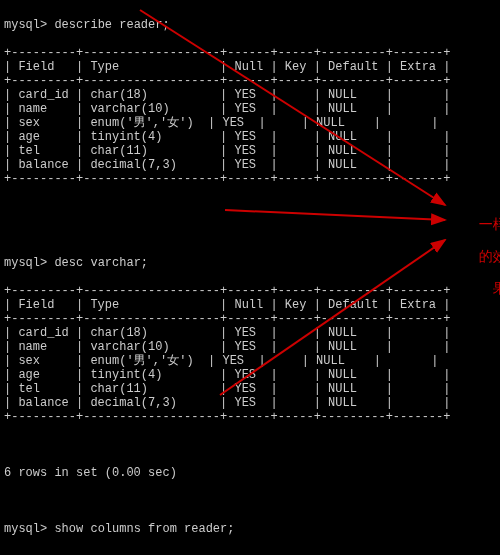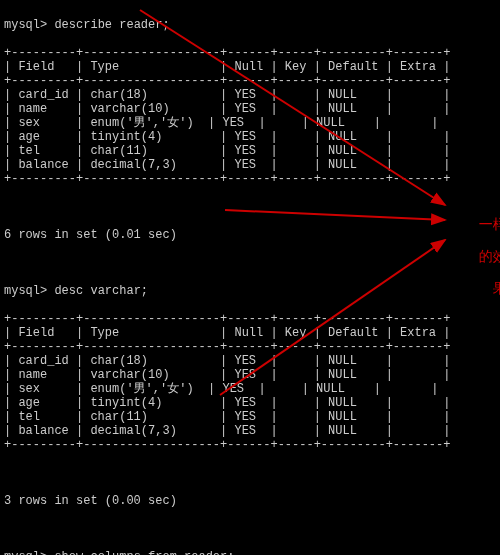--- a/index.html
+++ b/index.html
@@ -8,26 +8,25 @@
   .annot{position:absolute;color:#c00;font-family:"SimSun","Microsoft YaHei",sans-serif;font-size:14px;line-height:16px;}
   svg.arrows{position:absolute;left:0;top:0;pointer-events:none;}
 </style>
 </head>
 <body>
 
 <div class="term">
 <div class="line"><span>mysql&gt;</span><span> describe reader;</span></div>
 <div class="line">+---------+-------------------+------+-----+---------+-------+</div><div class="line">| Field   | Type              | Null | Key | Default | Extra |</div><div class="line">+---------+-------------------+------+-----+---------+-------+</div><div class="line">| card_id | char(18)          | YES  |     | NULL    |       |</div><div class="line">| name    | varchar(10)       | YES  |     | NULL    |       |</div><div class="line">| sex     | enum('男','女')  | YES  |     | NULL    |       |</div><div class="line">| age     | tinyint(4)        | YES  |     | NULL    |       |</div><div class="line">| tel     | char(11)          | YES  |     | NULL    |       |</div><div class="line">| balance | decimal(7,3)      | YES  |     | NULL    |       |</div><div class="line">+---------+-------------------+------+-----+---------+-------+</div>
 <div class="line">&nbsp;</div>
-<div class="line">6 rows in set (0.01 sec)</div>
 <div class="line">&nbsp;</div>
 <div class="line"><span>mysql&gt;</span><span> desc varchar;</span></div>
 <div class="line">+---------+-------------------+------+-----+---------+-------+</div><div class="line">| Field   | Type              | Null | Key | Default | Extra |</div><div class="line">+---------+-------------------+------+-----+---------+-------+</div><div class="line">| card_id | char(18)          | YES  |     | NULL    |       |</div><div class="line">| name    | varchar(10)       | YES  |     | NULL    |       |</div><div class="line">| sex     | enum('男','女')  | YES  |     | NULL    |       |</div><div class="line">| age     | tinyint(4)        | YES  |     | NULL    |       |</div><div class="line">| tel     | char(11)          | YES  |     | NULL    |       |</div><div class="line">| balance | decimal(7,3)      | YES  |     | NULL    |       |</div><div class="line">+---------+-------------------+------+-----+---------+-------+</div>
 <div class="line">&nbsp;</div>
-<div class="line">3 rows in set (0.00 sec)</div>
+<div class="line">6 rows in set (0.00 sec)</div>
 <div class="line">&nbsp;</div>
 <div class="line"><span>mysql&gt;</span><span> show columns from reader;</span></div>
 
 
 
 
 <svg class="arrows" width="500" height="555">
   <defs>
     <marker id="ah" markerWidth="8" markerHeight="8" refX="7" refY="3" orient="auto">
       <path d="M0,0 L8,3 L0,6 Z" fill="#c00"></path>

